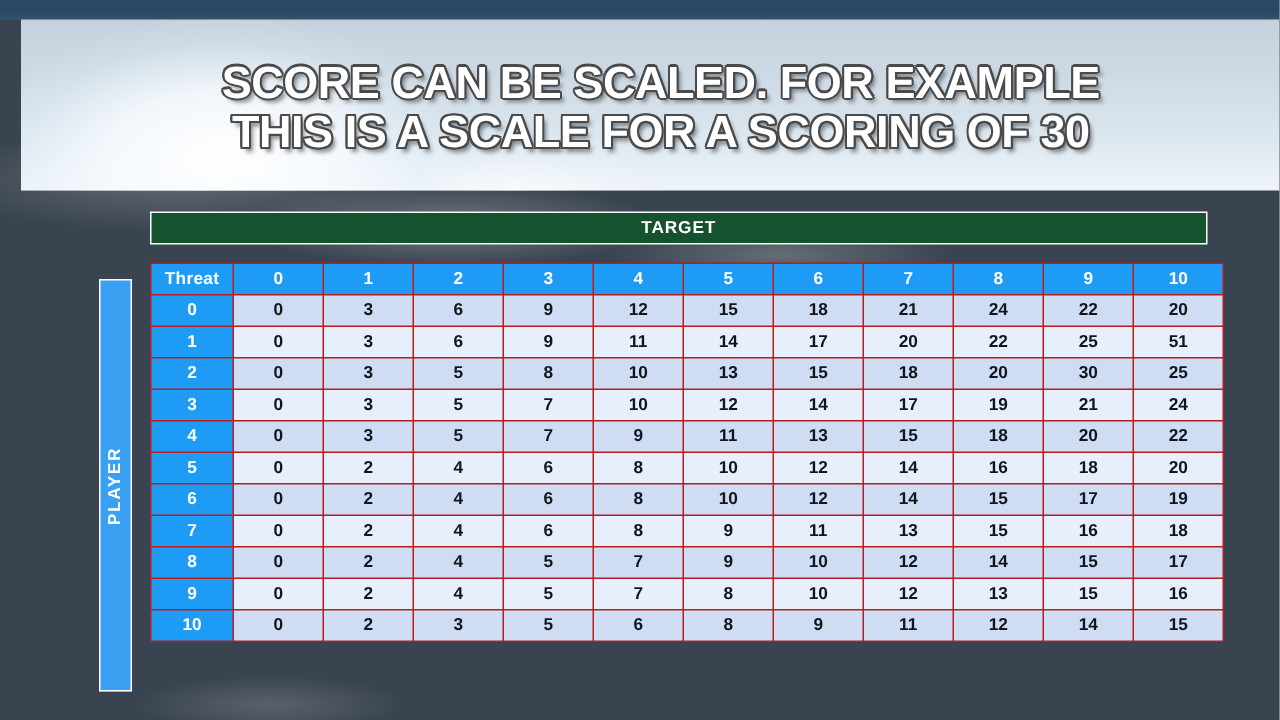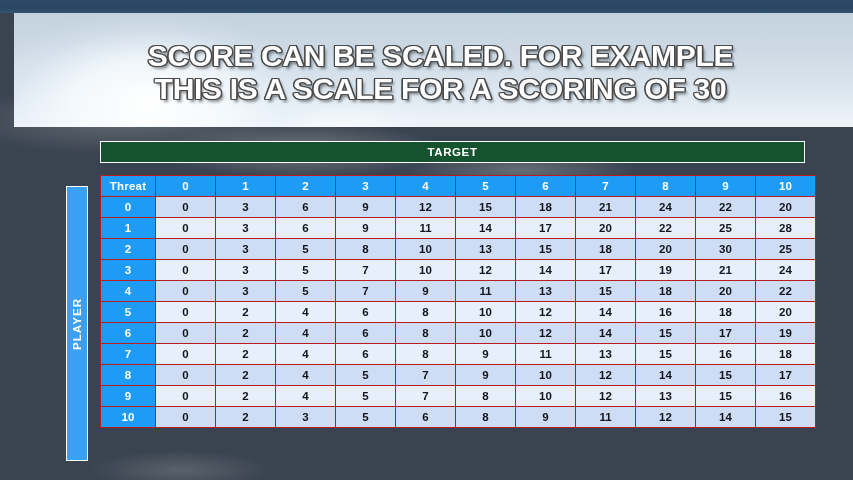--- a/index.html
+++ b/index.html
@@ -234,21 +234,21 @@
             <td>0</td>
             <td>3</td>
             <td>6</td>
             <td>9</td>
             <td>11</td>
             <td>14</td>
             <td>17</td>
             <td>20</td>
             <td>22</td>
             <td>25</td>
-            <td>28</td>
+            <td>51</td>
           </tr>
           <tr class="odd">
             <th class="rowhead">2</th>
             <td>0</td>
             <td>3</td>
             <td>5</td>
             <td>8</td>
             <td>10</td>
             <td>13</td>
             <td>15</td>

